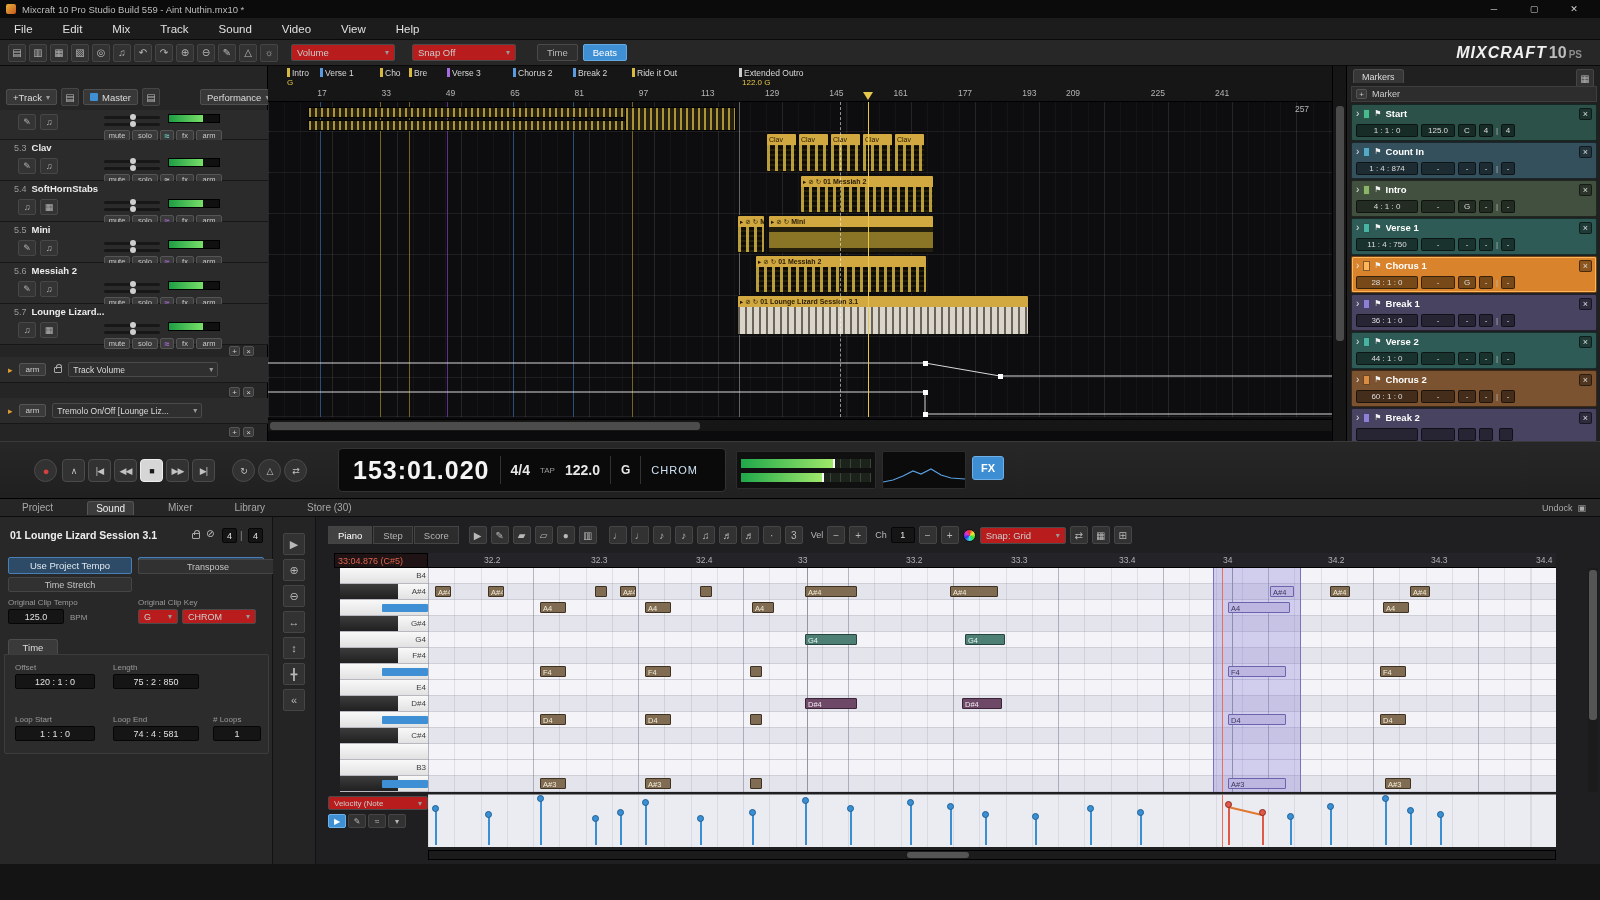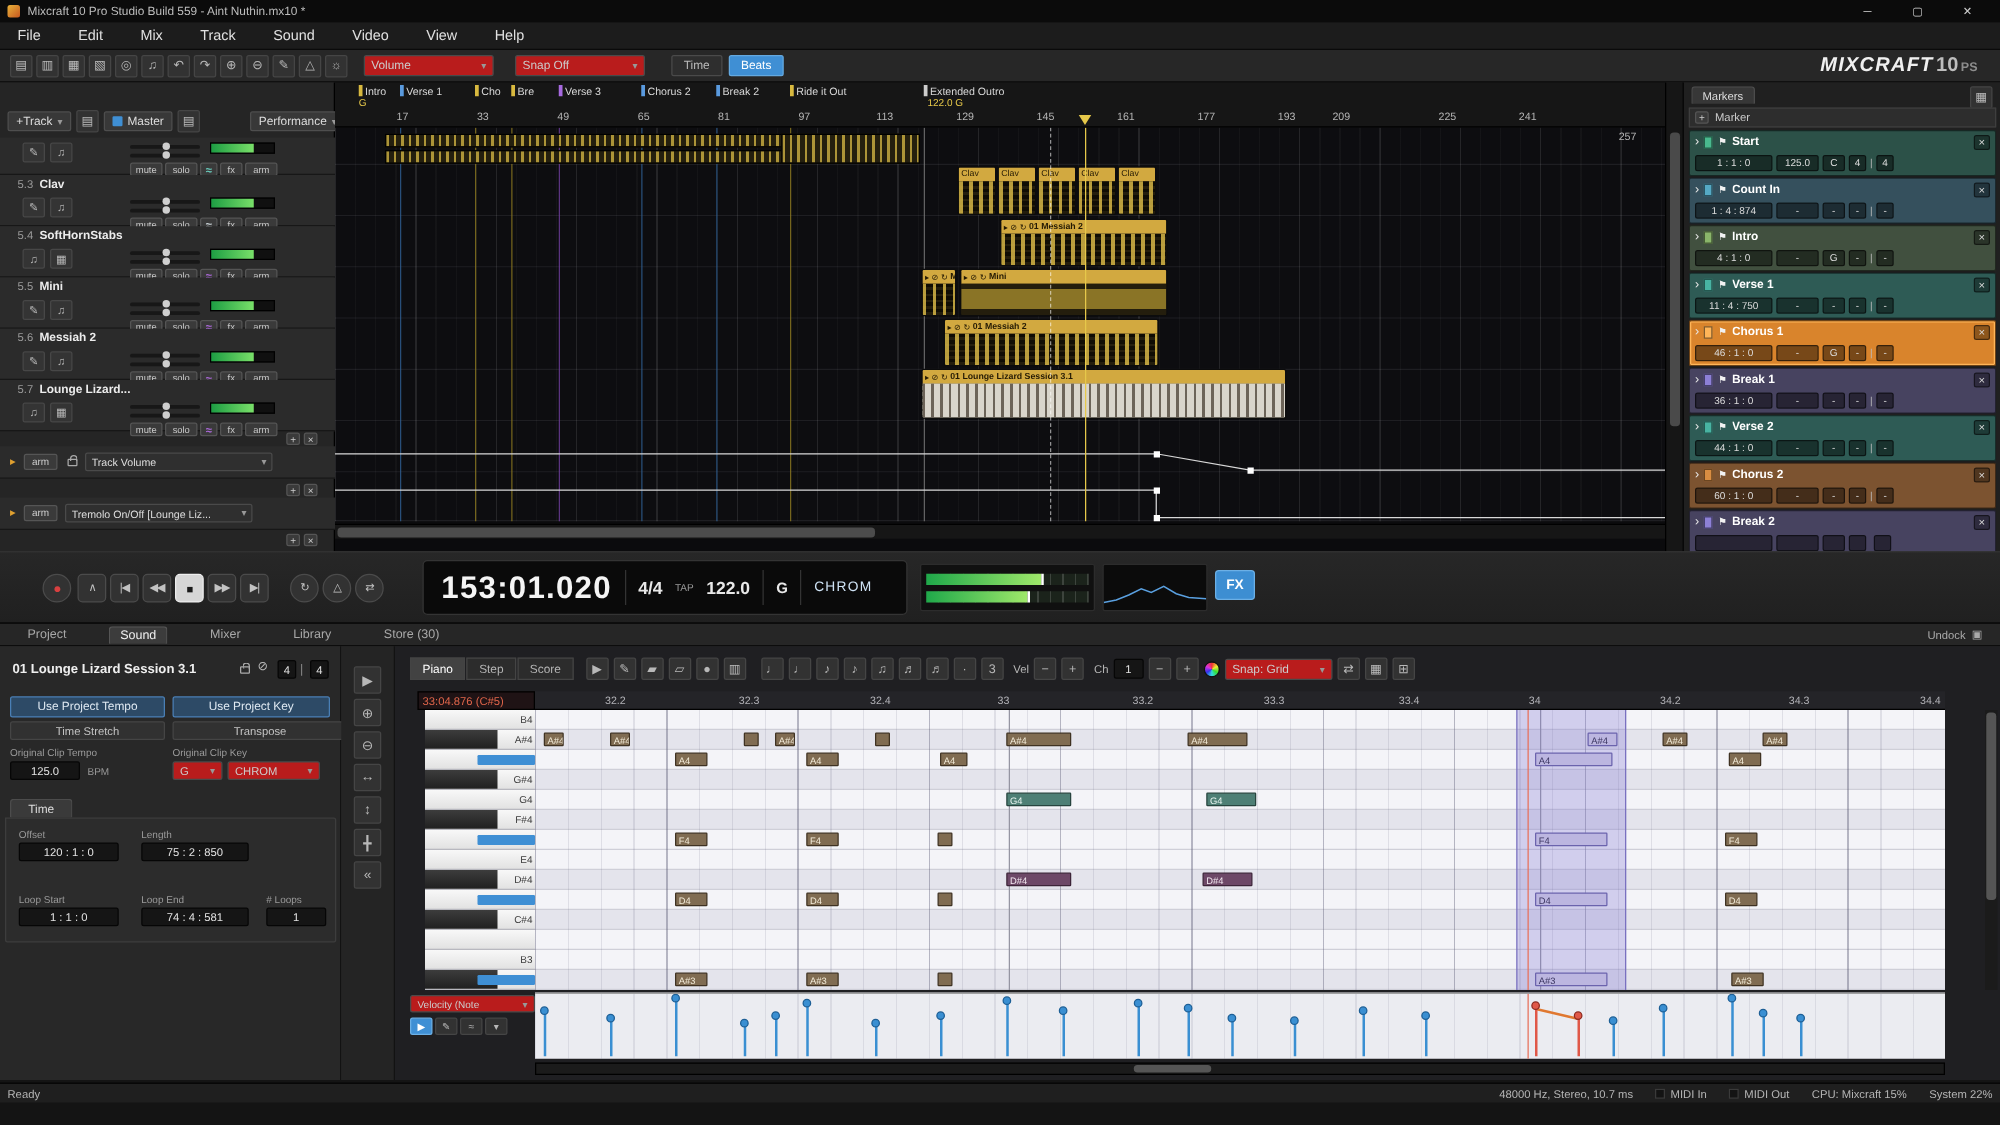--- a/index.html
+++ b/index.html
@@ -624,21 +624,21 @@
           </div>
           <div class="marker-item msel" style="background: rgb(217, 132, 44);">
             <div class="m1">
               <div class="mchev">›</div>
               <div class="mswatch" style="background: rgb(255, 181, 88);"></div>
               <div class="mflag">⚑</div>
               <div class="mname">Chorus 1</div>
               <div class="mx">×</div>
             </div>
             <div class="m2">
-              <div class="mbox mpos">46 : 1 : 0</div>
+              <div class="mbox mpos">28 : 1 : 0</div>
               <div class="mbox mtempo">-</div>
               <div class="mbox mkey">G</div>
               <div class="mbox msig">-</div>
               <div class="msep">|</div>
               <div class="mbox msig">-</div>
             </div>
           </div>
           <div class="marker-item" style="background: rgb(71, 67, 96);">
             <div class="m1">
               <div class="mchev">›</div>
@@ -769,21 +769,21 @@
     <div id="sound-panel">
       <div id="sp-name">01 Lounge Lizard Session 3.1</div>
       <div class="lock-ic" id="sp-lock"></div>
       <div id="sp-slash">⊘</div>
       <div class="inset sp-sig" style="left:222px">4</div>
       <div id="sp-sep">|</div>
       <div class="inset sp-sig" style="left:248px">4</div>
       <div class="bluebtn" style="left:8px;top:40px;width:124px">Use Project Tempo</div>
       <div class="bluebtn" style="left:138px;top:40px;width:126px">Use Project Key</div>
       <div class="darkbtn" style="left:8px;top:60px;width:124px">Time Stretch</div>
-      <div class="darkbtn" style="left:138px;top:60px;width:140px">Transpose</div>
+      <div class="darkbtn" style="left:138px;top:42px;width:140px">Transpose</div>
       <div class="sp-label" style="left:8px;top:81px">Original Clip Tempo</div>
       <div class="sp-label" style="left:138px;top:81px">Original Clip Key</div>
       <div class="inset sp-inset" style="left:8px;top:92px;width:56px">125.0</div>
       <div class="sp-label" style="left:70px;top:96px">BPM</div>
       <div class="drop sp-drop" style="left:138px;top:92px;width:40px">
           <span>G</span>
         </div>
       <div class="drop sp-drop" style="left:182px;top:92px;width:74px">
           <span>CHROM</span>
         </div>
@@ -1064,23 +1064,13 @@
         </div>
       <div id="pr-hscroll">
           <div id="pr-hthumb"></div>
         </div>
       <div id="pr-vscroll">
           <div id="pr-vthumb"></div>
         </div>
     </div>
   </div>
 
-  <div id="statusbar">
-    <span>Ready</span>
-    <div id="sb-right">
-      <span>48000 Hz, Stereo, 10.7 ms</span>
-      <span><span class="led"></span><span>MIDI In</span></span>
-      <span><span class="led"></span><span>MIDI Out</span></span>
-      <span>CPU: Mixcraft 15%</span>
-      <span>System 22%</span>
-    </div>
-  </div>
 </div>
 
 </body></html>

